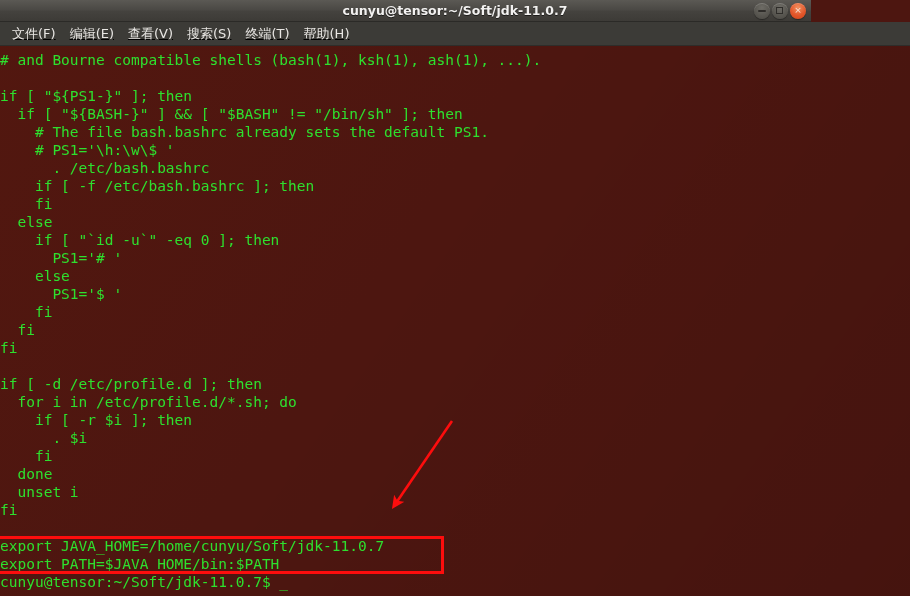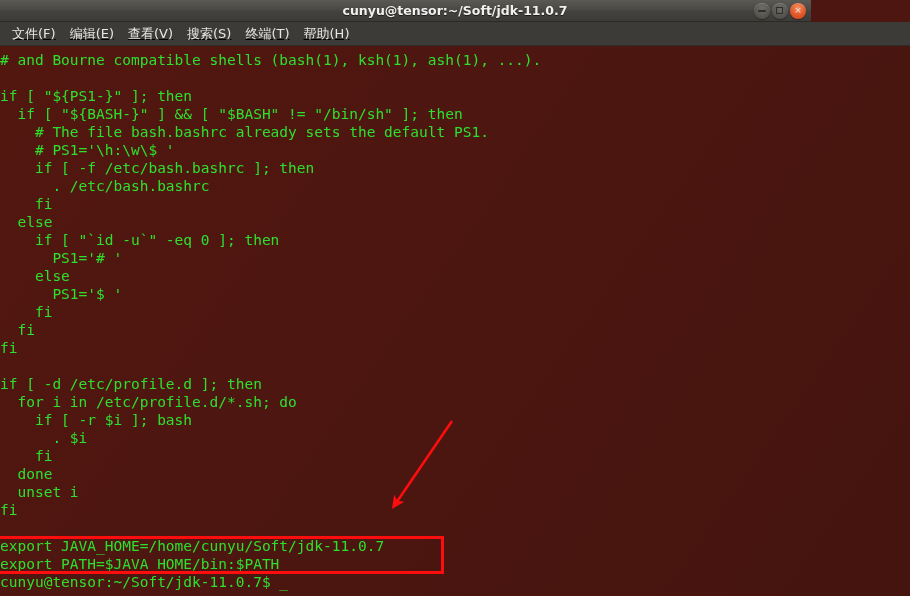--- a/index.html
+++ b/index.html
@@ -234,35 +234,35 @@
     <div class="swoosh" id="sw3"></div>
     <div class="swoosh" id="sw4"></div>
     <div id="shade"></div>
     <div id="lines">
         <div class="tline" style="color: rgb(46, 224, 46);"># and Bourne compatible shells (bash(1), ksh(1), ash(1), ...).</div>
         <div class="tline" style="color: rgb(46, 224, 46);">&nbsp;</div>
         <div class="tline" style="color: rgb(46, 224, 46);">if [ "${PS1-}" ]; then</div>
         <div class="tline" style="color: rgb(46, 224, 46);">  if [ "${BASH-}" ] &amp;&amp; [ "$BASH" != "/bin/sh" ]; then</div>
         <div class="tline" style="color: rgb(46, 224, 46);">    # The file bash.bashrc already sets the default PS1.</div>
         <div class="tline" style="color: rgb(46, 224, 46);">    # PS1='\h:\w\$ '</div>
+        <div class="tline" style="color: rgb(46, 224, 46);">      . /etc/bash.bashrc</div>
         <div class="tline" style="color: rgb(46, 224, 46);">    if [ -f /etc/bash.bashrc ]; then</div>
-        <div class="tline" style="color: rgb(46, 224, 46);">      . /etc/bash.bashrc</div>
         <div class="tline" style="color: rgb(46, 224, 46);">    fi</div>
         <div class="tline" style="color: rgb(46, 224, 46);">  else</div>
         <div class="tline" style="color: rgb(46, 224, 46);">    if [ "`id -u`" -eq 0 ]; then</div>
         <div class="tline" style="color: rgb(46, 224, 46);">      PS1='# '</div>
         <div class="tline" style="color: rgb(46, 224, 46);">    else</div>
         <div class="tline" style="color: rgb(46, 224, 46);">      PS1='$ '</div>
         <div class="tline" style="color: rgb(46, 224, 46);">    fi</div>
         <div class="tline" style="color: rgb(46, 224, 46);">  fi</div>
         <div class="tline" style="color: rgb(46, 224, 46);">fi</div>
         <div class="tline" style="color: rgb(46, 224, 46);">&nbsp;</div>
         <div class="tline" style="color: rgb(46, 224, 46);">if [ -d /etc/profile.d ]; then</div>
         <div class="tline" style="color: rgb(46, 224, 46);">  for i in /etc/profile.d/*.sh; do</div>
-        <div class="tline" style="color: rgb(46, 224, 46);">    if [ -r $i ]; bash</div>
+        <div class="tline" style="color: rgb(46, 224, 46);">    if [ -r $i ]; then</div>
         <div class="tline" style="color: rgb(46, 224, 46);">      . $i</div>
         <div class="tline" style="color: rgb(46, 224, 46);">    fi</div>
         <div class="tline" style="color: rgb(46, 224, 46);">  done</div>
         <div class="tline" style="color: rgb(46, 224, 46);">  unset i</div>
         <div class="tline" style="color: rgb(46, 224, 46);">fi</div>
         <div class="tline" style="color: rgb(46, 224, 46);">&nbsp;</div>
         <div class="tline" style="color: rgb(46, 224, 46);">export JAVA_HOME=/home/cunyu/Soft/jdk-11.0.7</div>
         <div class="tline" style="color: rgb(46, 224, 46);">export PATH=$JAVA_HOME/bin:$PATH</div>
         <div class="tline" style="color: rgb(46, 224, 46);">cunyu@tensor:~/Soft/jdk-11.0.7$ _</div>
       </div>

